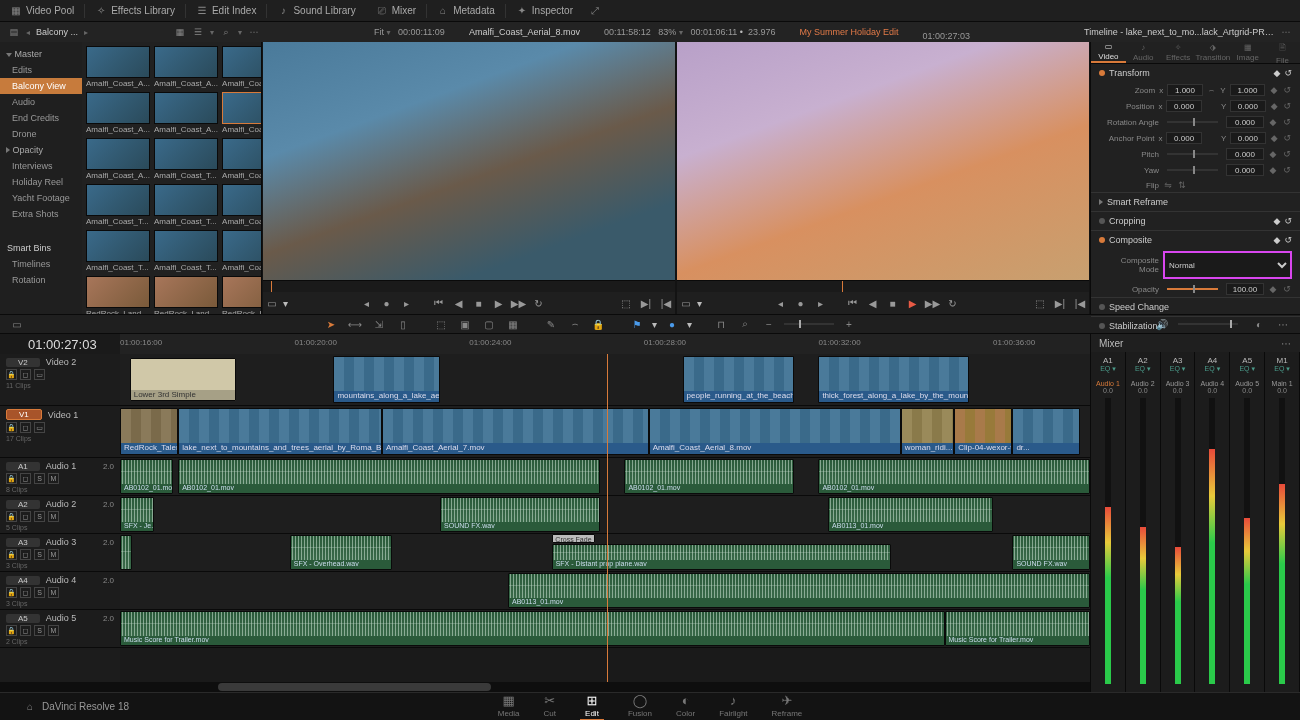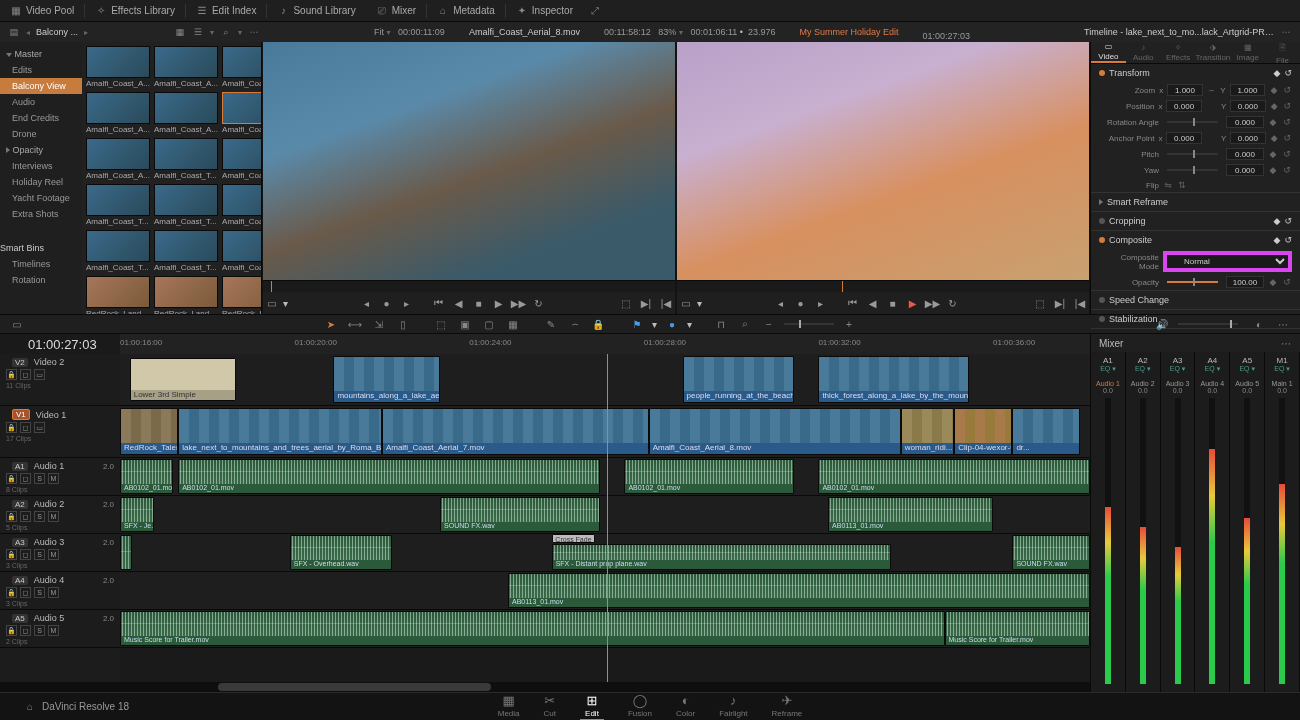--- a/index.html
+++ b/index.html
@@ -47,37 +47,37 @@
 .insp-tabs .it.active { color: #ddd; border-bottom: 2px solid #d87a3a; }
 .insp-sec { border-bottom: 1px solid #333; }
 .insp-sec .hdr { display: flex; align-items: center; padding: 4px 8px; color: #ccc; cursor: pointer; gap: 4px; }
 .insp-sec .hdr .dot { width: 6px; height: 6px; border-radius: 50%; background: #d87a3a; }
 .insp-sec .hdr .dot.off { background: #555; }
 .insp-row { display: flex; align-items: center; padding: 2px 8px; gap: 4px; }
 .insp-row .lbl { width: 60px; text-align: right; color: #888; font-size: 8px; }
 .insp-row .xy { background: #1a1a1a; border: 1px solid #333; width: 38px; height: 12px; font-size: 8px; text-align: center; color: #ccc; line-height: 12px; }
 .insp-row .slider { flex: 1; height: 2px; background: #333; position: relative; margin: 0 4px; }
 .insp-row .slider::after { content: ""; position: absolute; top: -3px; left: 50%; width: 2px; height: 8px; background: #888; }
-.insp-row select { background: #1a1a1a; border: 4px solid #d946ef; color: #ccc; font-size: 8px; flex: 1; height: 21px; padding-left: 13px; }
+.insp-row select { background: #1a1a1a; border: 2px solid #d946ef; color: #ccc; font-size: 8px; flex: 1; height: 28px; }
 .insp-row .mini-icon { width: 10px; height: 10px; display: flex; align-items: center; justify-content: center; color: #666; cursor: pointer; font-size: 9px; }
 .toolbar { height: 20px; background: #1f1f1f; display: flex; align-items: center; padding: 0 8px; gap: 6px; border-top: 1px solid #0a0a0a; border-bottom: 1px solid #0a0a0a; }
 .toolbar .tbtn { width: 18px; height: 16px; display: flex; align-items: center; justify-content: center; color: #888; cursor: pointer; }
 .toolbar .tbtn.arrow { color: #d87a3a; }
 .toolbar .spacer { flex: 1; }
 .timeline-area { display: flex; height: 358px; }
 .tl-main { flex: 1; background: #1a1a1a; display: flex; flex-direction: column; }
 .tl-head { height: 20px; display: flex; }
 .tl-head .tc { width: 120px; display: flex; align-items: center; padding-left: 28px; font-size: 13px; color: #ddd; font-variant-numeric: tabular-nums; }
 .tl-head .ruler { flex: 1; background: #222; position: relative; font-size: 8px; color: #888; }
 .tl-head .ruler .tick { position: absolute; top: 4px; }
 .tracks { flex: 1; display: flex; overflow: hidden; position: relative; }
 .trackheads { width: 120px; background: #1c1c1c; }
 .th { border-bottom: 1px solid #0a0a0a; padding: 3px 6px; font-size: 9px; }
 .th .row1 { display: flex; align-items: center; gap: 6px; }
-.th .tag { background: #333; padding: 0 3px; border-radius: 2px; font-size: 8px; color: #ccc; margin-left: 6px; }
+.th .tag { background: #333; padding: 0 12px; border-radius: 2px; font-size: 8px; color: #ccc; }
 .th .tag.orange { background: #a8542a; color: #fff; border: 1px solid #d87a3a; }
 .th .tname { color: #bbb; }
 .th .spacer { flex: 1; }
 .th .val { font-size: 8px; color: #888; }
 .th .row2 { display: flex; gap: 3px; margin-top: 2px; align-items: center; }
 .th .sq { width: 11px; height: 11px; border: 1px solid #444; display: flex; align-items: center; justify-content: center; font-size: 7px; color: #999; cursor: pointer; }
 .th .meta { font-size: 7px; color: #666; margin-top: 2px; }
 .trackbody { flex: 1; position: relative; background: #1a1a1a; overflow: hidden; }
 .trackrow { height: 52px; border-bottom: 1px solid #0a0a0a; position: relative; background: #1e1e1e; }
 .trackrow.audio { height: 38px; }
@@ -210,21 +210,21 @@
       <div class="bin sel">Balcony View</div>
       <div class="bin">Audio</div>
       <div class="bin">End Credits</div>
       <div class="bin">Drone</div>
       <div class="bin hdr"><span class="arrow-icon tri-right"></span> <span>Opacity</span></div>
       <div class="bin">Interviews</div>
       <div class="bin">Holiday Reel</div>
       <div class="bin">Yacht Footage</div>
       <div class="bin">Extra Shots</div>
       <div style="height:18px"></div>
-      <div class="bin hdr" style="padding-left:0;color:#ccc">Smart Bins</div>
+      <div class="bin hdr" style="padding-left:7px;color:#ccc">Smart Bins</div>
       <div class="bin">Timelines</div>
       <div class="bin">Rotation</div>
     </div>
     <div class="bingrid">
       <div class="clip">
           <div class="thumb"></div>
           <div class="lbl">Amalfi_Coast_A...</div>
         </div>
       <div class="clip">
           <div class="thumb"></div>

